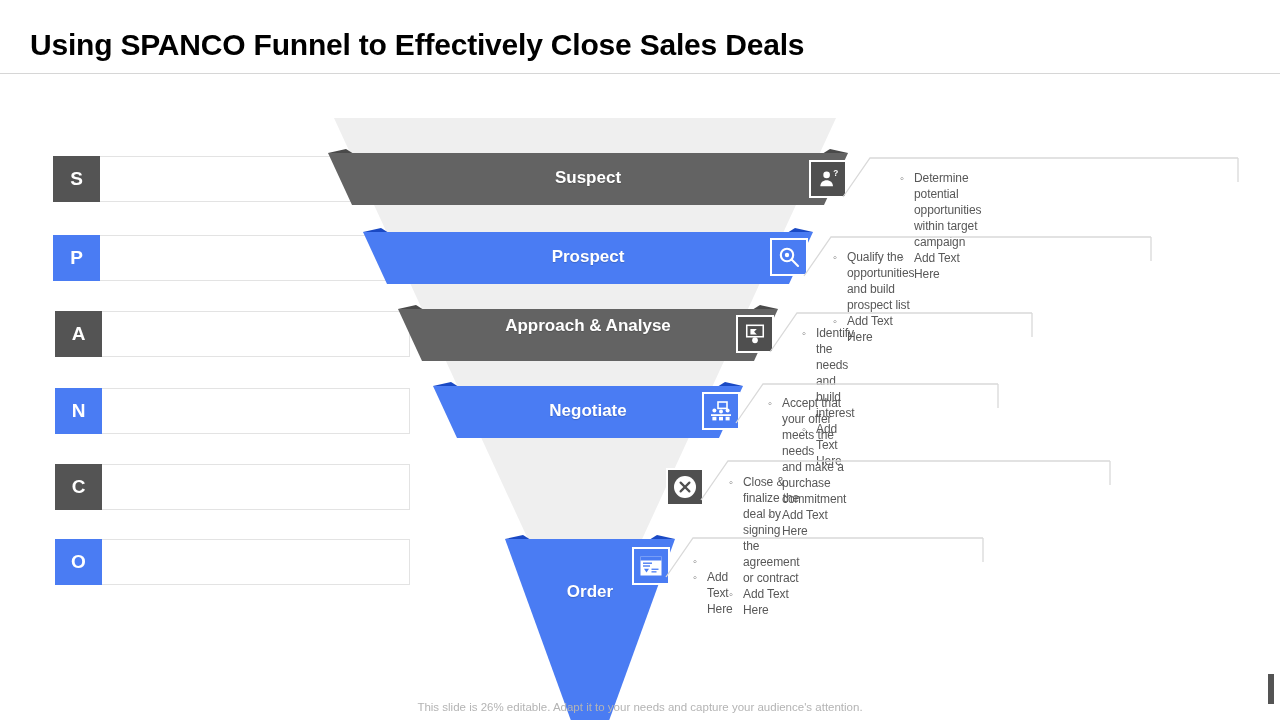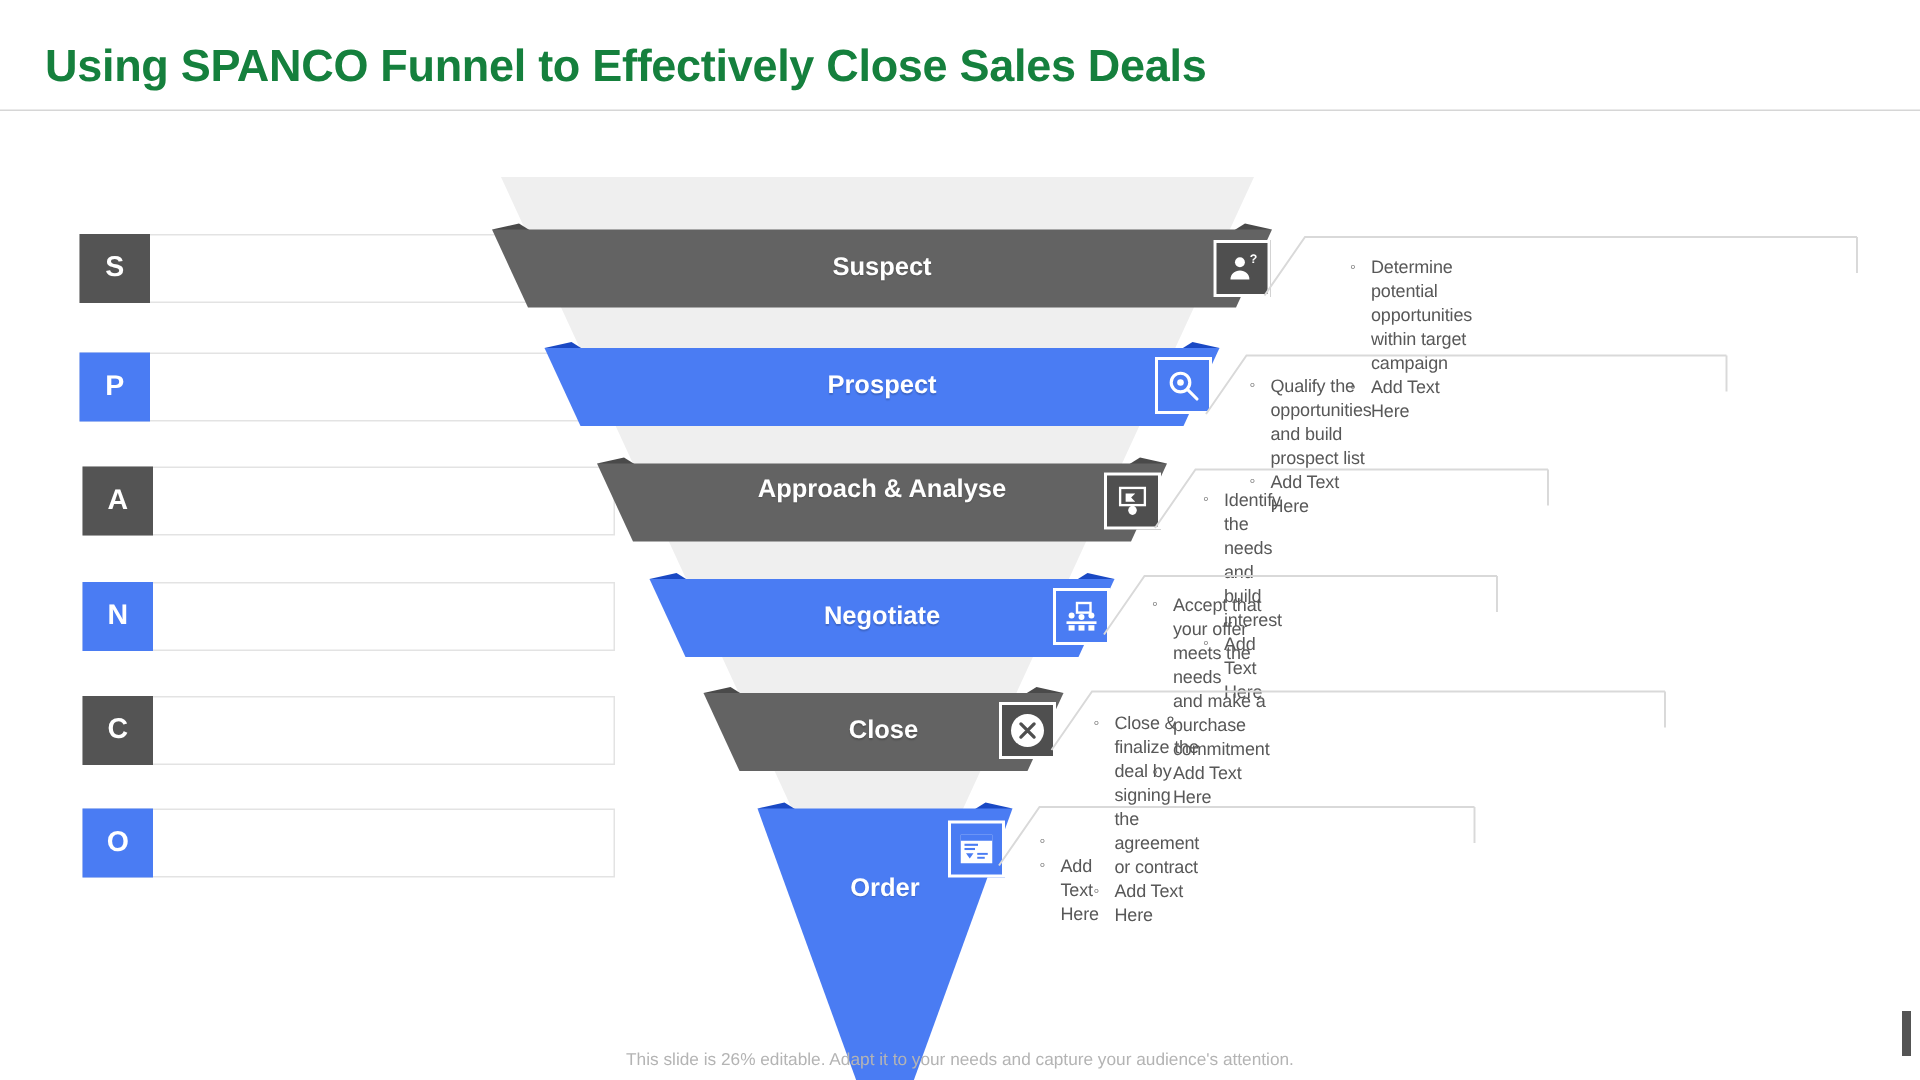--- a/index.html
+++ b/index.html
@@ -9,21 +9,21 @@
     font-family:"Liberation Sans", sans-serif;
     position:relative;
     overflow:hidden;
     -webkit-font-smoothing:antialiased;
   }
   .slide{position:absolute;inset:0;}
 
   
   #page-title{
     position:absolute;left:30px;top:28px;
-    font-size:30px;font-weight:700;color:#15803d;
+    font-size:30px;font-weight:700;color:#000000;
     letter-spacing:-0.2px;white-space:nowrap;
   }
   #title-rule{
     position:absolute;left:0;top:73px;width:1280px;height:1px;
     background:#d6d6d6;
   }
   #subtitle{
     position:absolute;left:28px;top:81px;width:1230px;
     font-size:11.5px;color:#8e8e8e;white-space:nowrap;
     letter-spacing:-0.1px;
@@ -158,28 +158,20 @@
 
     <div class="band" style="left:103px;top:264px;">
       <svg width="310" height="56" viewBox="0 0 310 56">
         <polygon points="0,4 18,0 34,10" fill="#1a49c4"></polygon>
         <polygon points="310,4 292,0 276,10" fill="#1a49c4"></polygon>
         <polygon points="0,4 310,4 286,56 24,56" fill="#4a7cf3"></polygon>
       </svg>
       <div class="band-label" style="top:19px;left:0;width:310px;">Negotiate</div>
     </div>
 
-    <div class="band" style="left:139px;top:340px;">
-      <svg width="240" height="56" viewBox="0 0 240 56">
-        <polygon points="0,4 18,0 34,10" fill="#4a4a4a"></polygon>
-        <polygon points="240,4 222,0 206,10" fill="#4a4a4a"></polygon>
-        <polygon points="0,4 240,4 216,56 24,56" fill="#636363"></polygon>
-      </svg>
-      <div class="band-label" style="top:19px;left:0;width:240px;">Close</div>
-    </div>
 
     <div class="band" style="left:175px;top:417px;">
       <svg width="170" height="240" viewBox="0 0 170 240">
         <polygon points="0,4 18,0 34,10" fill="#1a49c4"></polygon>
         <polygon points="170,4 152,0 136,10" fill="#1a49c4"></polygon>
         <polygon points="0,4 170,4 85,238" fill="#4a7cf3"></polygon>
       </svg>
       <div class="band-label" style="top:47px;left:0;width:170px;">Order</div>
     </div>
 

